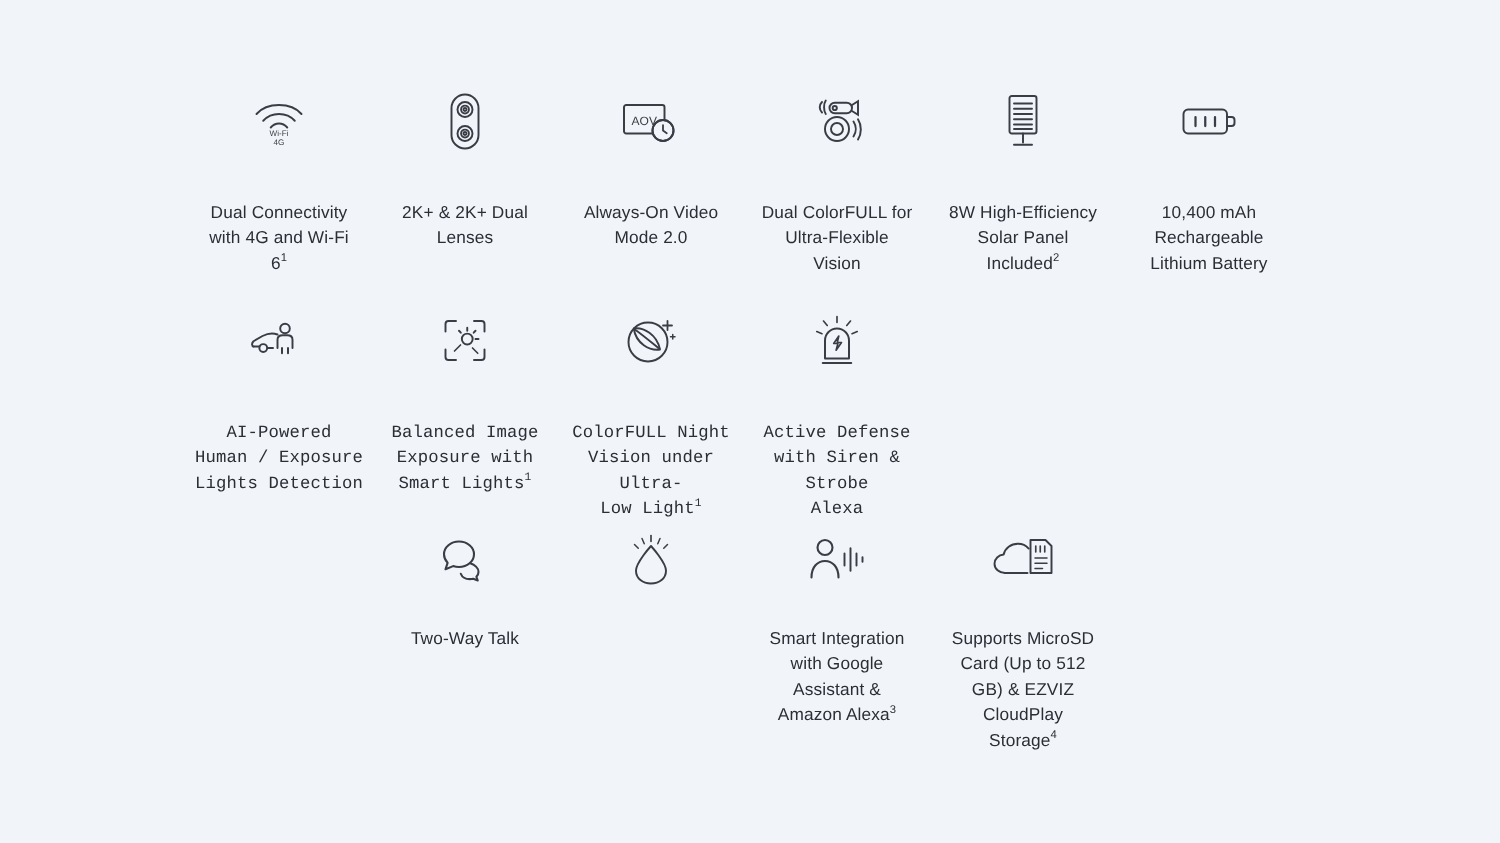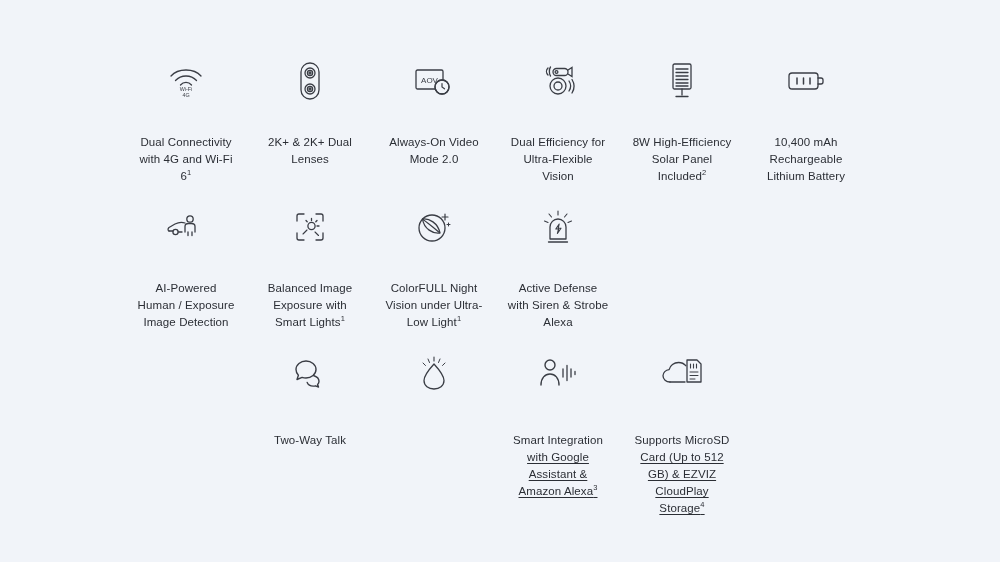--- a/index.html
+++ b/index.html
@@ -22,21 +22,21 @@
     height: 562px;
   }
   .feature-row {
     position: absolute;
     left: 0;
     width: 1000px;
     display: flex;
     justify-content: flex-start;
   }
   .row-1 { top: 58px; }
-  .row-2 { top: 204px; }
+  .row-2 { top: 204px; font-family: Liberation Mono, monospace; }
   .row-3 { top: 350px; }
 
   .feature-cell {
     width: 124px;
     display: flex;
     flex-direction: column;
     align-items: center;
     flex: 0 0 124px;
   }
   .cell-spacer { flex: 0 0 124px; width: 124px; }
@@ -55,30 +55,29 @@
   .feature-label {
     margin-top: 30px;
     font-size: 11.5px;
     line-height: 17px;
     text-align: center;
     letter-spacing: 0.1px;
     color: #2b2e35;
     width: 124px;
   }
   .feature-label .ul {
-    text-decoration: underline;
     text-underline-offset: 1.5px;
     text-align: center;
   }
   .feature-label sup {
     font-size: 7.5px;
     vertical-align: super;
     line-height: 0;
   }
-  .row-3 .feature-label { margin-top: 36px; }
+  .row-3 .feature-label { margin-top: 22px; }
 </style>
 </head>
 <body style="background: rgb(241, 244, 249);">
 
 <div class="feature-grid">
 
   <div class="feature-row row-1">
     <div class="cell-spacer"></div>
 
     <div class="feature-cell">
@@ -140,21 +139,21 @@
           <rect x="15" y="6.5" width="15" height="7" rx="3.5"></rect>
           <circle cx="18.5" cy="10" r="1.4"></circle>
           <path d="M30 8 L34 5.5 L34 14.5 L30 12"></path>
           <circle cx="20" cy="24" r="8"></circle>
           <circle cx="20" cy="24" r="4"></circle>
           <path d="M31 19 C33 22, 33 26, 31 29"></path>
           <path d="M34 17.5 C36.5 21.5, 36.5 27, 34 31"></path>
         </svg>
       </div>
       <div class="feature-label">
-          <div>Dual Efficiency for</div>
+          <div>Dual ColorFULL for</div>
           <div>Ultra-Flexible</div>
           <div>Vision</div>
         </div>
     </div>
 
     <div class="feature-cell">
       <div class="icon-wrap">
         <svg width="32" height="40" viewBox="0 0 32 40" fill="none" stroke="#3a3d45" stroke-width="1.3" stroke-linecap="round">
           <rect x="7" y="3" width="18" height="25" rx="1.5"></rect>
           <path d="M10 8 H22 M10 11.5 H22 M10 15 H22 M10 18.5 H22 M10 22 H22 M10 25 H22"></path>
@@ -196,21 +195,21 @@
           <circle cx="10.5" cy="21" r="2.6"></circle>
           <path d="M13.5 21 H17"></path>
           <circle cx="25" cy="8" r="3.2"></circle>
           <path d="M20 21 V15.5 C20 13.5, 21.5 12.5, 23.5 12.5 H26.5 C28.5 12.5, 30 13.5, 30 15.5 V21"></path>
           <path d="M23 21 V24.5 M27 21 V24.5"></path>
         </svg>
       </div>
       <div class="feature-label">
           <div>AI-Powered</div>
           <div>Human / Exposure</div>
-          <div>Image Detection</div>
+          <div>Lights Detection</div>
         </div>
     </div>
 
 
 
     <div class="feature-cell">
       <div class="icon-wrap">
         <svg width="34" height="34" viewBox="0 0 34 34" fill="none" stroke="#3a3d45" stroke-width="1.3" stroke-linecap="round" stroke-linejoin="round">
           <path d="M4 11 V6 C4 4.9, 4.9 4, 6 4 H11" stroke-dasharray="0"></path>
           <path d="M23 4 H28 C29.1 4, 30 4.9, 30 6 V11"></path>

